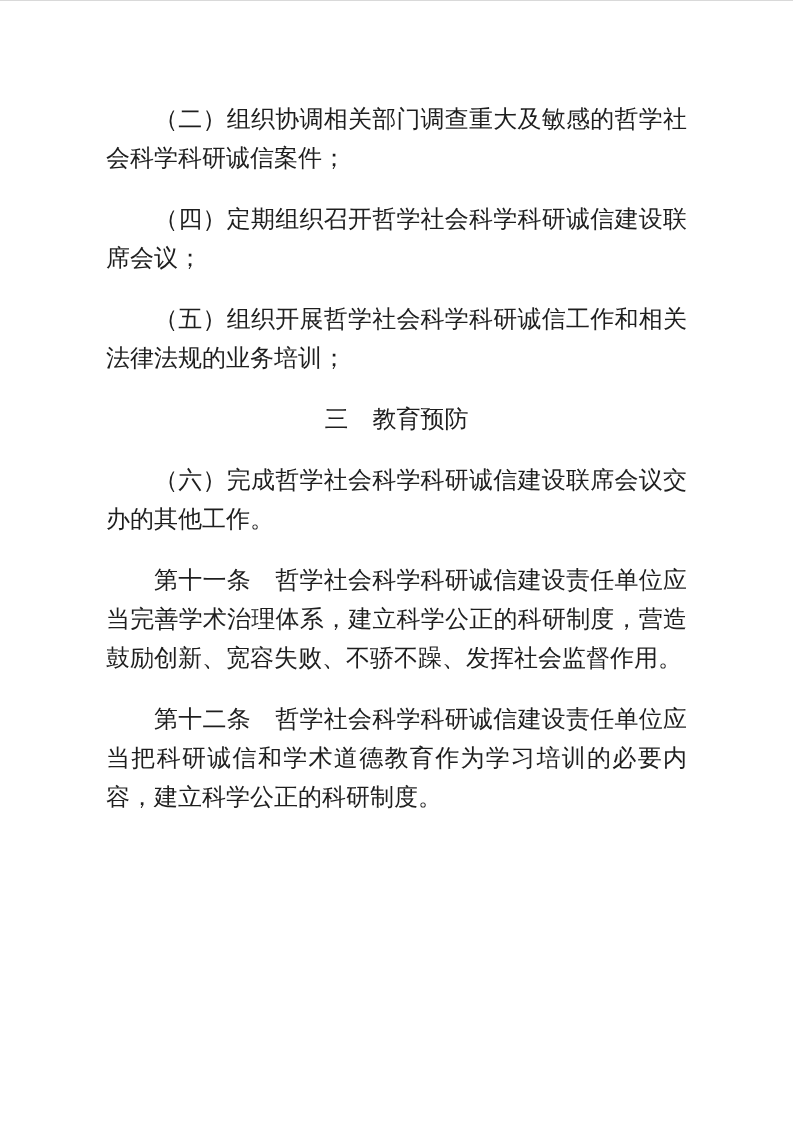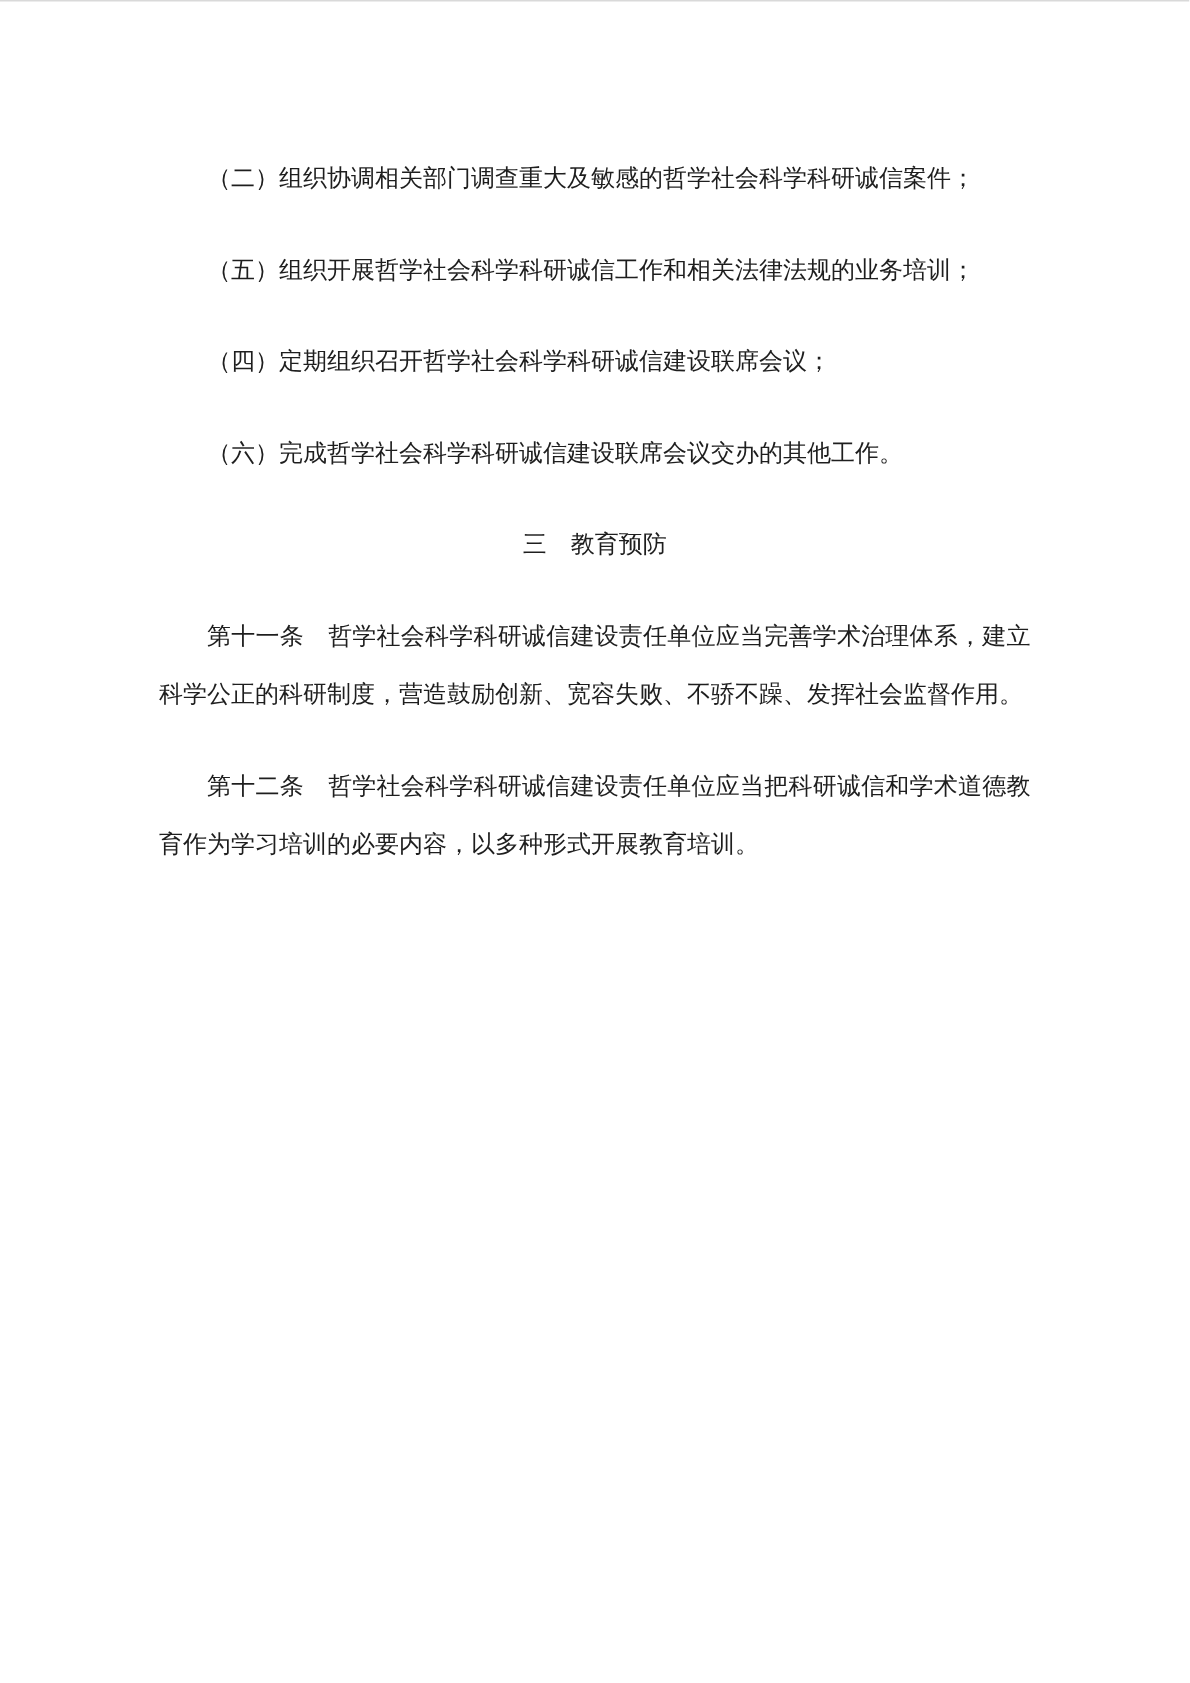--- a/index.html
+++ b/index.html
@@ -16,37 +16,37 @@
   .page {
     box-sizing: border-box;
     width: 793px;
     height: 1122px;
     background: #ffffff;
     border-top: 1px solid #d9d9d9;
     padding: 99px 106px 0 106px;
   }
   .para {
     margin: 0 0 22px 0;
-    font-size: 16px;
+    font-size: 24px;
     line-height: 39px;
     color: #1e1e1e;
     text-align: justify;
     text-indent: 2em;
     letter-spacing: 0;
     word-break: break-all;
   }
   .para.heading {
     text-align: center;
     text-indent: 0;
   }
 </style>
 </head>
 <body>
 
 <div class="page">
   <p class="para">（二）组织协调相关部门调查重大及敏感的哲学社会科学科研诚信案件；</p>
+  <p class="para">（四）定期组织召开哲学社会科学科研诚信建设联席会议；</p>
   <p class="para">（五）组织开展哲学社会科学科研诚信工作和相关法律法规的业务培训；</p>
-  <p class="para">（四）定期组织召开哲学社会科学科研诚信建设联席会议；</p>
+  <p class="para heading">三　教育预防</p>
   <p class="para">（六）完成哲学社会科学科研诚信建设联席会议交办的其他工作。</p>
-  <p class="para heading">三　教育预防</p>
   <p class="para">第十一条　哲学社会科学科研诚信建设责任单位应当完善学术治理体系，建立科学公正的科研制度，营造鼓励创新、宽容失败、不骄不躁、发挥社会监督作用。</p>
-  <p class="para">第十二条　哲学社会科学科研诚信建设责任单位应当把科研诚信和学术道德教育作为学习培训的必要内容，以多种形式开展教育培训。</p>
+  <p class="para">第十二条　哲学社会科学科研诚信建设责任单位应当把科研诚信和学术道德教育作为学习培训的必要内容，建立科学公正的科研制度。</p>
 </div>
 
 </body></html>

